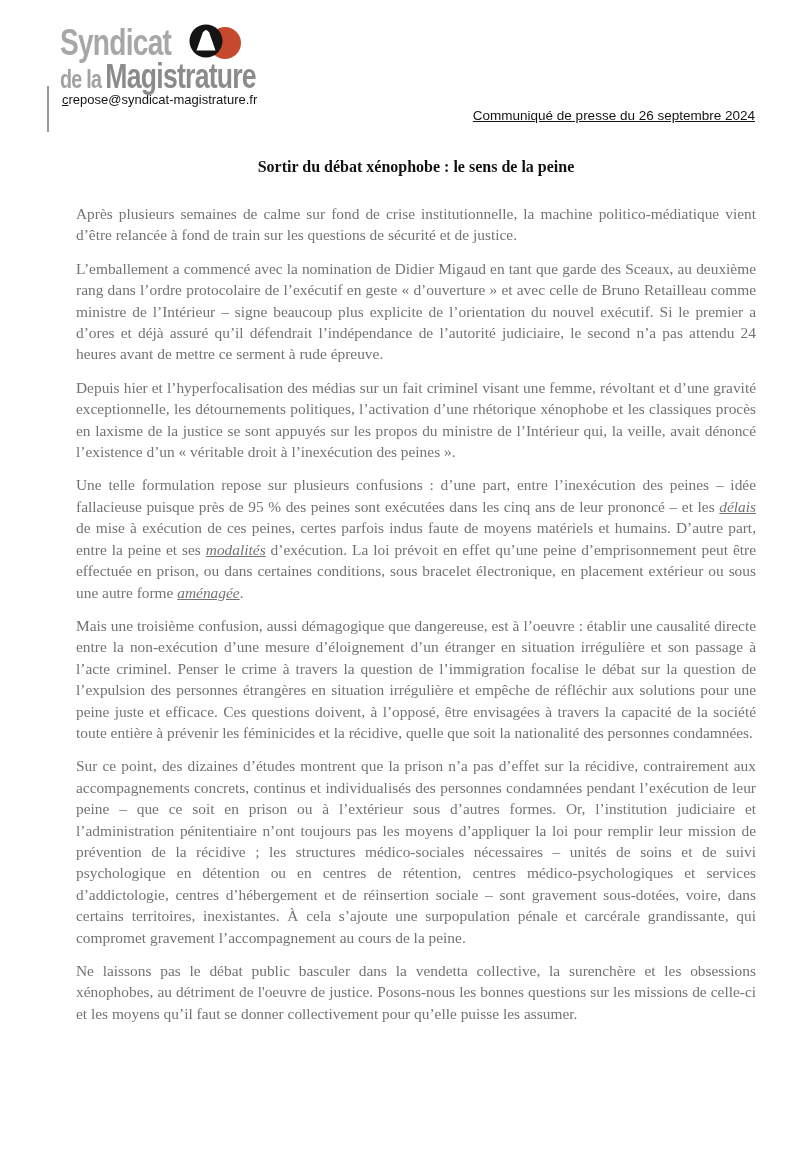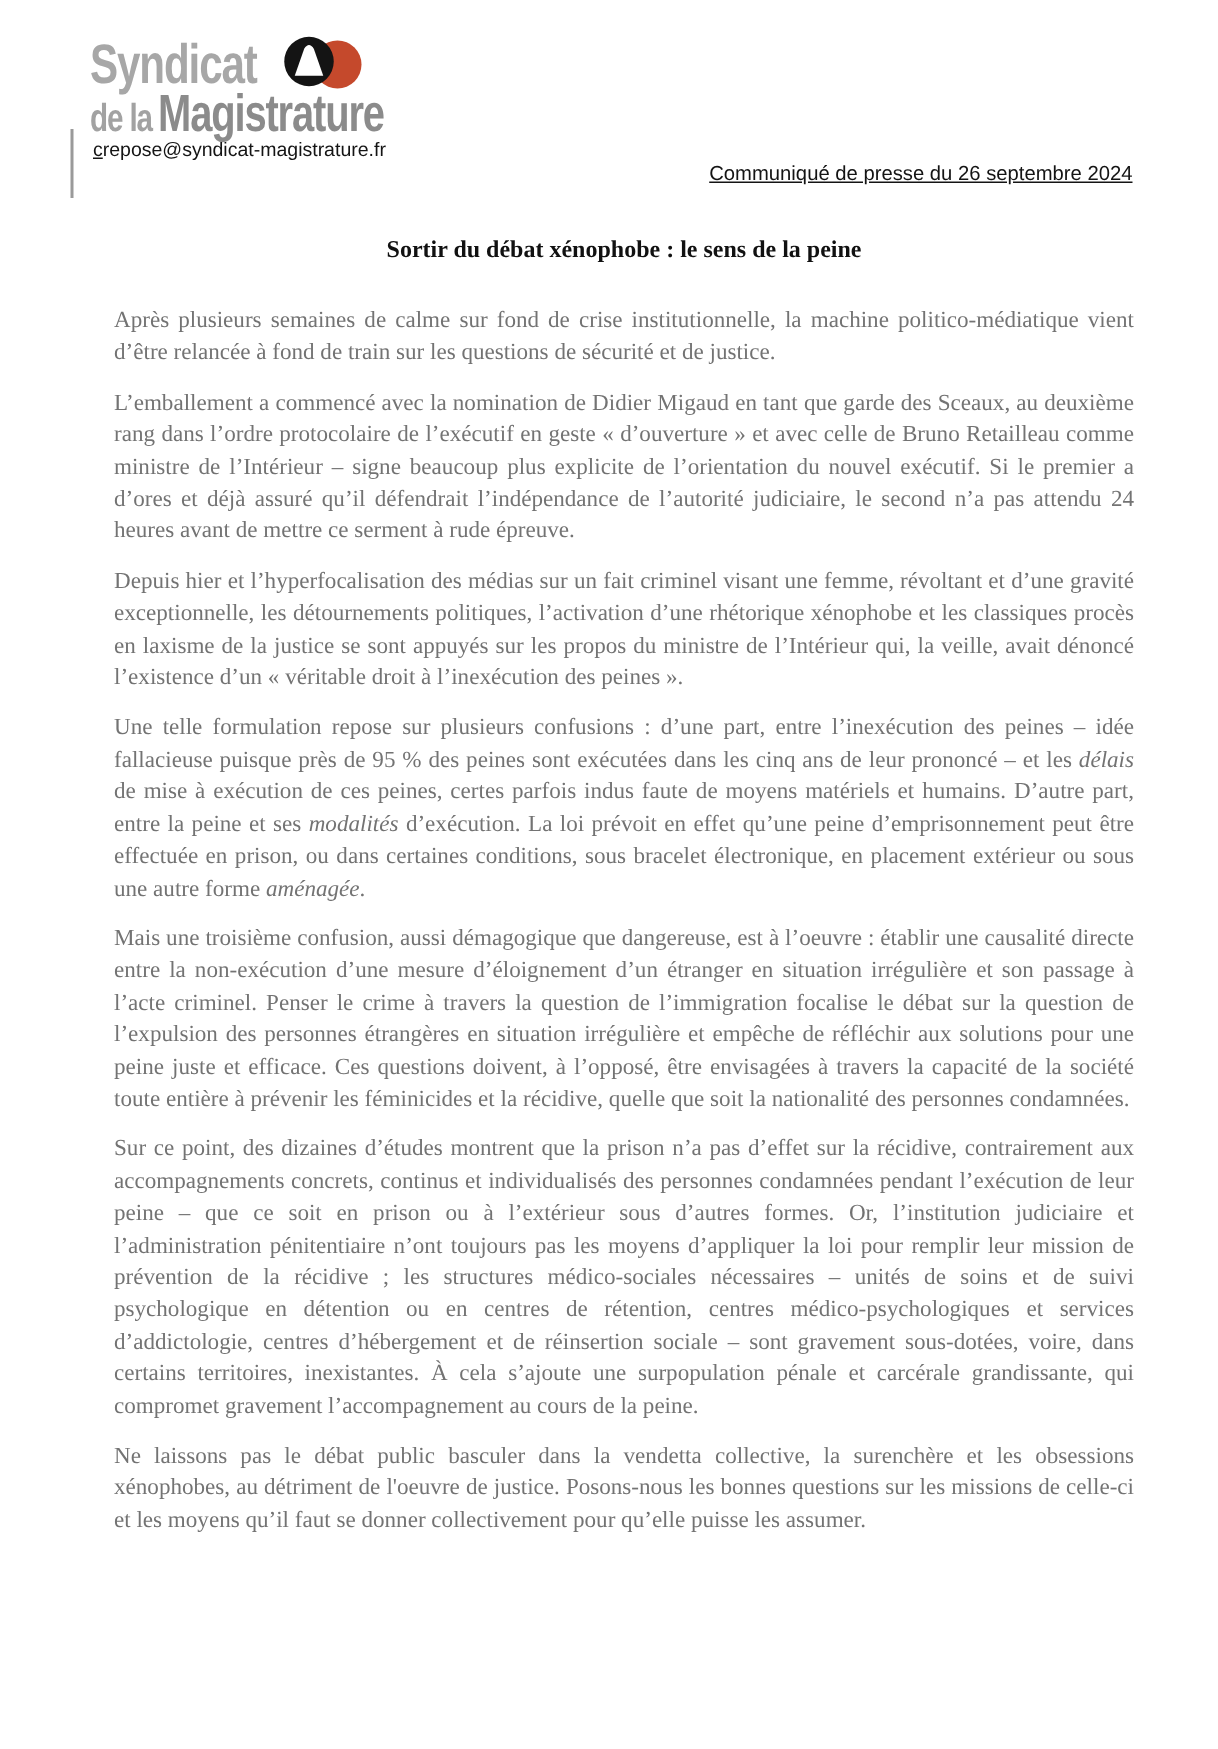--- a/index.html
+++ b/index.html
@@ -57,21 +57,21 @@
     color: #111111;
   }
   .paragraphs p {
     margin: 0 0 12px 0;
     text-align: justify;
     font-size: 15.4px;
     line-height: 21.4px;
     color: #737373;
   }
   .paragraphs p:last-child { margin-bottom: 0; }
-  .paragraphs em { font-style: italic; }
+  .paragraphs em { font-style: italic; text-decoration: underline; }
 </style>
 </head>
 <body>
 
 <div class="page">
 
   <div class="logo">
     <div class="logo-row1">Syndicat</div>
     <span class="logo-mark">
       <svg width="62" height="46" viewBox="0 0 62 46" aria-hidden="true">

